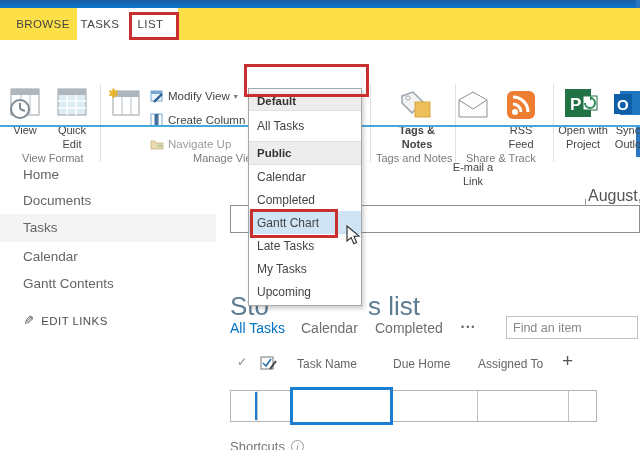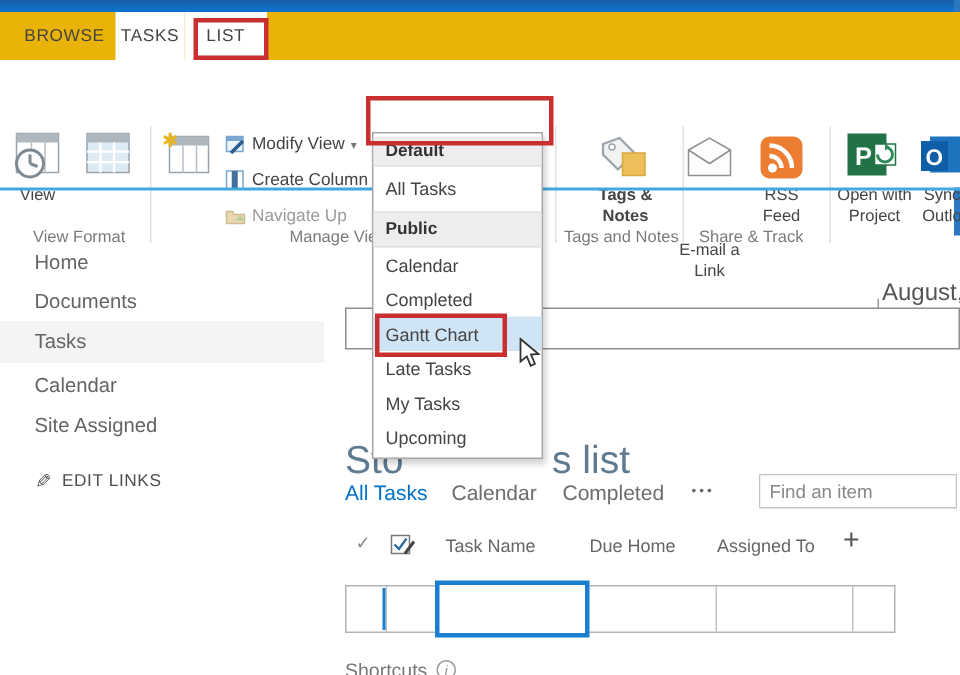--- a/index.html
+++ b/index.html
@@ -2,21 +2,21 @@
 <html><head>
 <meta charset="utf-8">
 <style>
   html,body{margin:0;padding:0;}
   .screen{position:relative;width:640px;height:450px;background:#ffffff;overflow:hidden;
           font-family:"Liberation Sans", sans-serif;-webkit-font-smoothing:antialiased;}
   .abs{position:absolute;}
   
   .topbar{left:0;top:0;width:640px;height:8px;background:linear-gradient(#1a5ea6,#0d74cc);}
   .rightstrip{left:636px;top:0;width:4px;height:157px;background:#2c77c0;}
-  .tabrow{left:0;top:8px;width:640px;height:32px;background:#eab308;}
+  .tabrow{left:0;top:8px;width:640px;height:32px;background:#fde047;}
   .rtab{position:absolute;top:0;height:32px;line-height:32px;text-align:center;
         font-size:11.5px;letter-spacing:.4px;color:#444;cursor:default;}
   .rtab.white{background:#ffffff;}
   .ctxline{position:absolute;top:0;height:3px;background:#3db7e4;}
   
   .ribbon{left:0;top:40px;width:640px;height:85px;background:#ffffff;}
   .ribbonline{left:0;top:125px;width:640px;height:2px;background:#43a9dc;}
   .vsep{position:absolute;top:44px;height:78px;width:1px;background:#e2e2e2;}
   .grouplabel{position:absolute;top:112px;font-size:11px;color:#7a7a7a;white-space:nowrap;}
   .biglabel{position:absolute;font-size:11px;color:#444;text-align:center;line-height:1.25;}
@@ -102,20 +102,21 @@
     <div class="abs" style="left:55px;top:46px;">
       <svg width="34" height="36">
         <rect x="3" y="3" width="28" height="26" fill="#ddebf5" stroke="#98a2aa"></rect>
         <rect x="3" y="3" width="28" height="6" fill="#aeb7be"></rect>
         <line x1="12" y1="9" x2="12" y2="29" stroke="#fff" stroke-width="1.5"></line>
         <line x1="21" y1="9" x2="21" y2="29" stroke="#fff" stroke-width="1.5"></line>
         <line x1="3" y1="15" x2="31" y2="15" stroke="#fff" stroke-width="1.5"></line>
         <line x1="3" y1="22" x2="31" y2="22" stroke="#fff" stroke-width="1.5"></line>
       </svg>
     </div>
+    <div class="biglabel" style="left:50px;top:84px;width:44px;">Quick Edit</div>
     <div class="grouplabel" style="left:22px;">View Format</div>
 
     <div class="abs" style="left:108px;top:46px;">
       <svg width="34" height="36">
         <rect x="5" y="5" width="26" height="24" fill="#fff" stroke="#98a2aa"></rect>
         <rect x="5" y="5" width="26" height="6" fill="#aeb7be"></rect>
         <line x1="14" y1="11" x2="14" y2="29" stroke="#b7bfc6"></line>
         <line x1="23" y1="11" x2="23" y2="29" stroke="#b7bfc6"></line>
         <text x="0" y="12" font-size="13" fill="#e8b421">✱</text>
       </svg>
@@ -204,21 +205,21 @@
     </div>
     <div class="biglabel" style="left:608px;top:84px;width:40px;">Sync Outlo</div>
   </div>
 
   <div class="abs ribbonline"></div>
 
   <div class="navitem" style="top:162px;">Home</div>
   <div class="navitem" style="top:188px;">Documents</div>
   <div class="navitem sel" style="top:214px;height:28px;line-height:28px;">Tasks</div>
   <div class="navitem" style="top:244px;">Calendar</div>
-  <div class="navitem" style="top:271px;">Site Assigned</div>
+  <div class="navitem" style="top:271px;">Gantt Contents</div>
   <div class="editlinks">
     <span style="font-size:13px;color:#555;transform:scaleX(-1);display:inline-block;">✎</span>
     <span>EDIT LINKS</span>
   </div>
 
   <div class="abs month">August,</div>
   <div class="abs monthtick"></div>
   <div class="abs timelinebox"></div>
 
   <div class="abs titlefrag" style="left:230px;">Sto</div>

